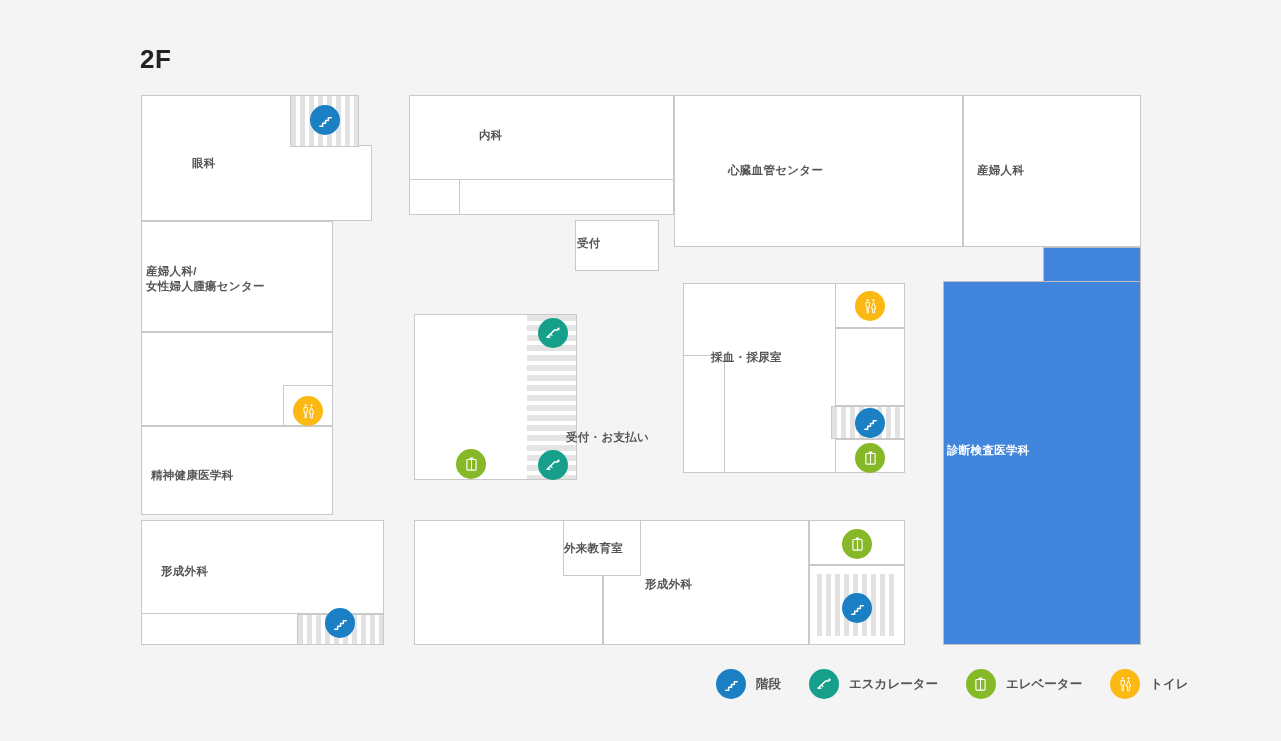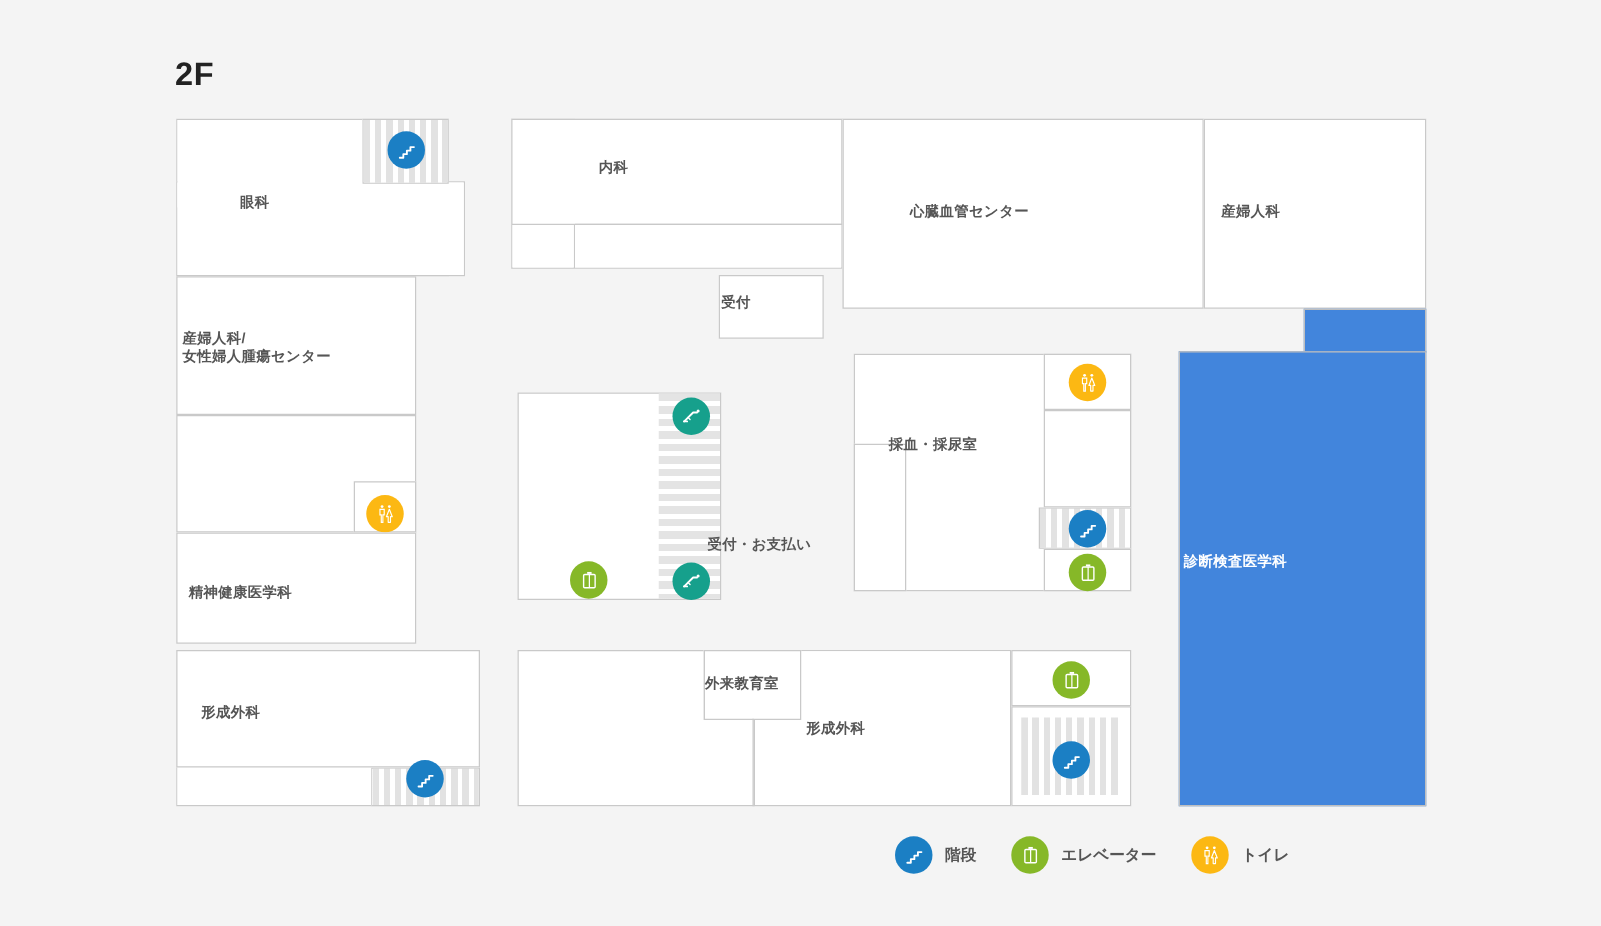--- a/index.html
+++ b/index.html
@@ -303,20 +303,31 @@
 
     <div class="legend-item">
       <span class="legend-badge badge-stairs">
         <svg width="17" height="17" viewBox="0 0 24 24" aria-hidden="true">
           <path d="M4 20 h4 v-4 h4 v-4 h4 v-4 h4" fill="none" stroke="#fff" stroke-width="2.1" stroke-linecap="round" stroke-linejoin="round"></path>
         </svg>
       </span>
       <span class="legend-text">階段</span>
     </div>
 
+    <div class="legend-item">
+      <span class="legend-badge badge-escalator">
+        <svg width="18" height="18" viewBox="0 0 24 24" aria-hidden="true">
+          <path d="M4.5 17.5 L14 8 h4.2" fill="none" stroke="#fff" stroke-width="2" stroke-linecap="round" stroke-linejoin="round"></path>
+          <circle cx="19.3" cy="6.3" r="1.6" fill="#fff"></circle>
+          <path d="M4.2 17.5 h3.4" fill="none" stroke="#fff" stroke-width="2" stroke-linecap="round"></path>
+          <path d="M8.5 13.2 l2.2 2.2" fill="none" stroke="#fff" stroke-width="1.5" stroke-linecap="round"></path>
+        </svg>
+      </span>
+      <span class="legend-text">エスカレーター</span>
+    </div>
 
     <div class="legend-item">
       <span class="legend-badge badge-elevator">
         <svg width="17" height="17" viewBox="0 0 24 24" aria-hidden="true">
           <rect x="5.5" y="5" width="13" height="15" rx="1.2" fill="none" stroke="#fff" stroke-width="1.6"></rect>
           <path d="M12 5 v15" stroke="#fff" stroke-width="1.4"></path>
           <rect x="9.5" y="2.2" width="5" height="2.2" fill="#fff"></rect>
         </svg>
       </span>
       <span class="legend-text">エレベーター</span>

